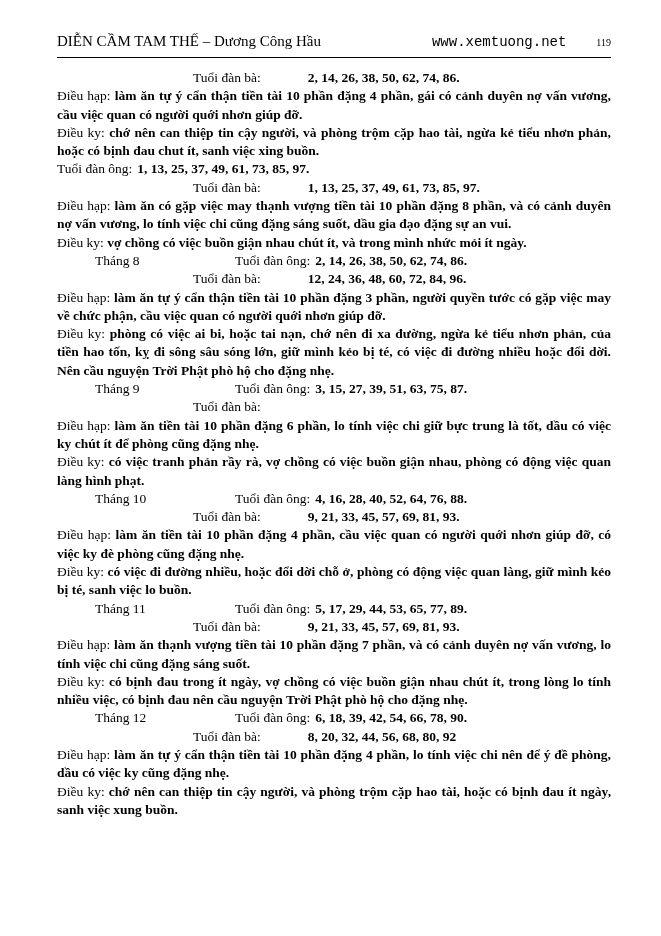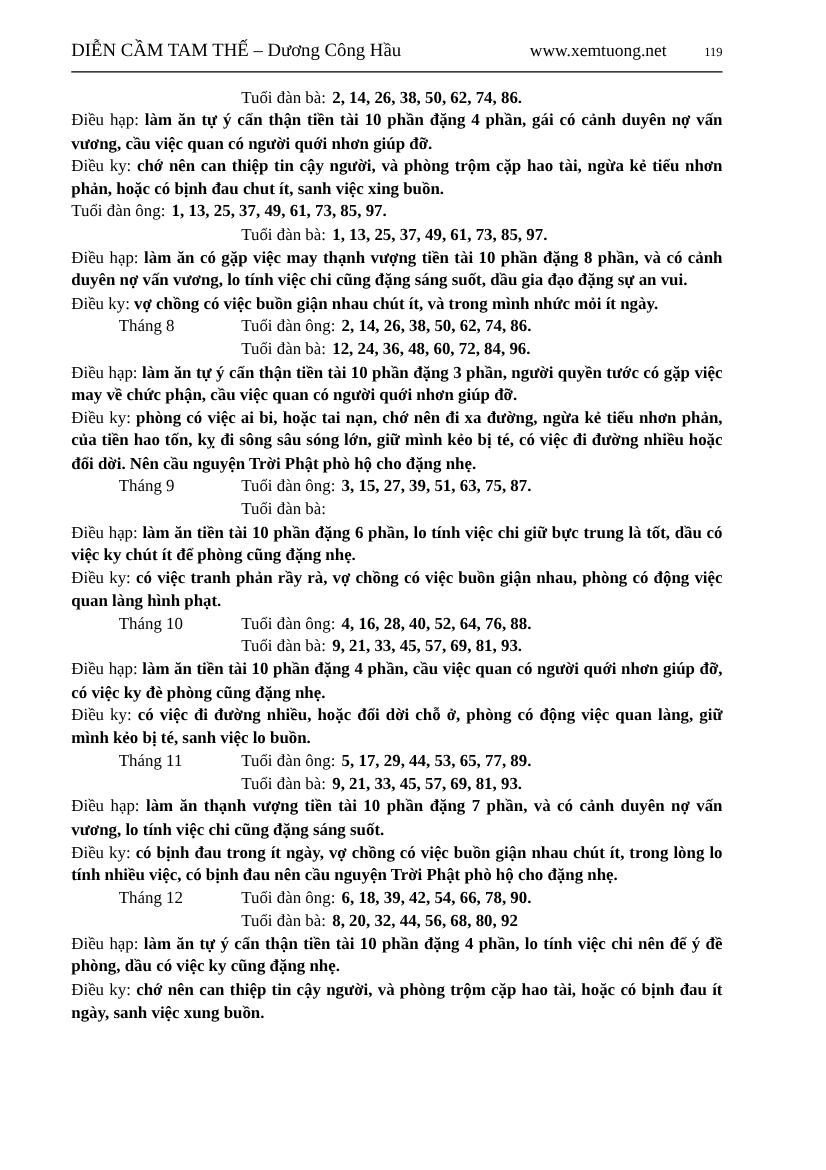--- a/index.html
+++ b/index.html
@@ -2,36 +2,36 @@
 <html><head>
 <meta charset="utf-8">
 <style>
   html,body { margin:0; padding:0; }
   body {
     width:661px; height:936px;
     background:#ffffff; color:#000000;
     font-family:"Liberation Serif", serif;
     overflow:hidden;
   }
-  .page { padding:33px 83px 0 57px; box-sizing:border-box; }
+  .page { padding:33px 50px 0 57px; box-sizing:border-box; }
 
   
   .header { display:flex; justify-content:space-between; align-items:baseline; font-size:15px; }
   .h-title { white-space:nowrap; }
   .h-right { display:flex; align-items:baseline; }
-  .h-site { font-family:Liberation Serif, serif; font-size:14px; margin-right:30px;margin-left:20px; }
+  .h-site { font-family:Liberation Mono, monospace; font-size:14px; margin-right:30px;margin-left:20px; }
   .h-page { font-size:10px; }
   .rule { border:none; border-top:1.6px solid #000; margin:7px 0 11px 0; }
 
   
   .content { font-size:13.5px; line-height:18.3px; }
   .para { margin:0; text-align:justify; }
   .label { font-weight:normal; }
   .btxt { font-weight:bold; }
-  .tuoi-row { display:flex; }
+  .tuoi-row { display:flex;gap:42px; }
   .month-cell { flex:none; width:136px; padding-left:38px; box-sizing:border-box; }
   .tuoi-indent { padding-left:136px; }
   .nums { font-weight:bold; margin-left:5px; white-space:nowrap; }
 </style>
 </head>
 <body>
 
 <div class="page">
 
   <header class="header">

